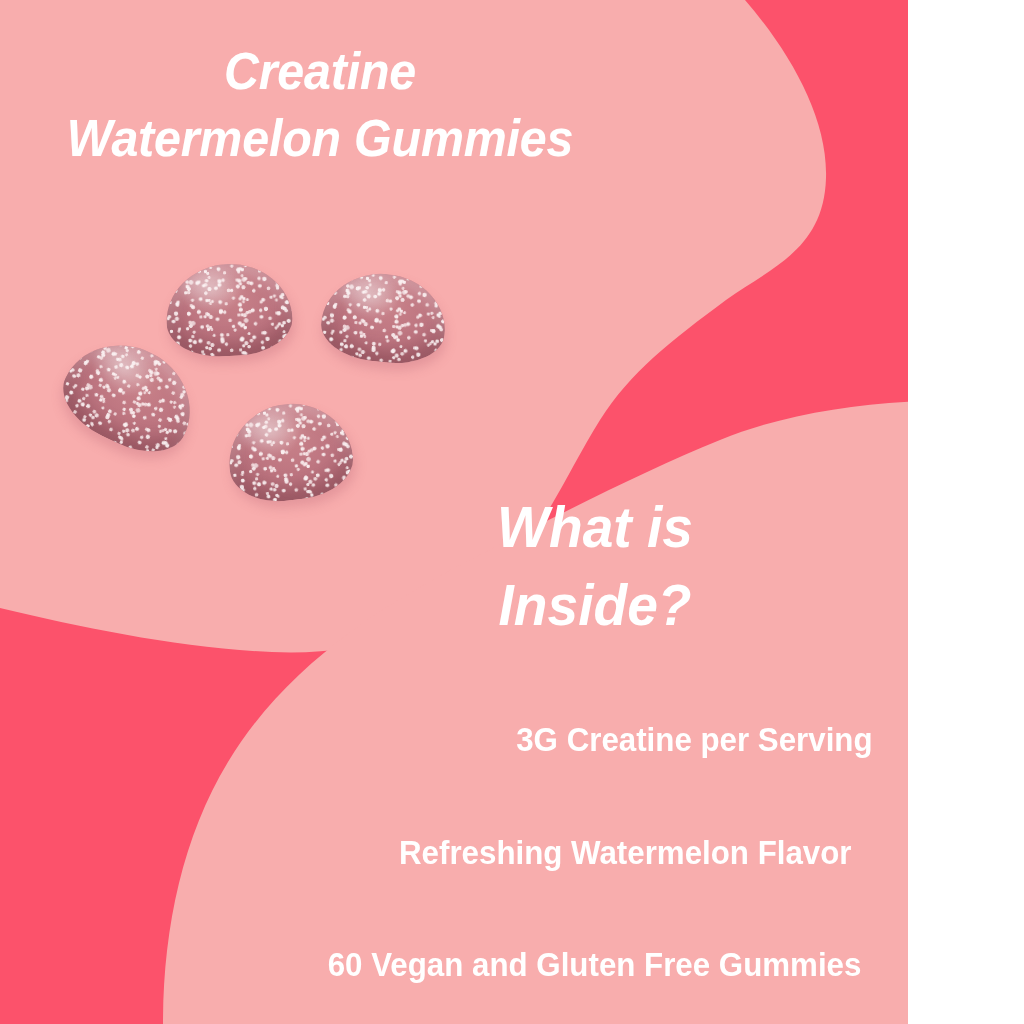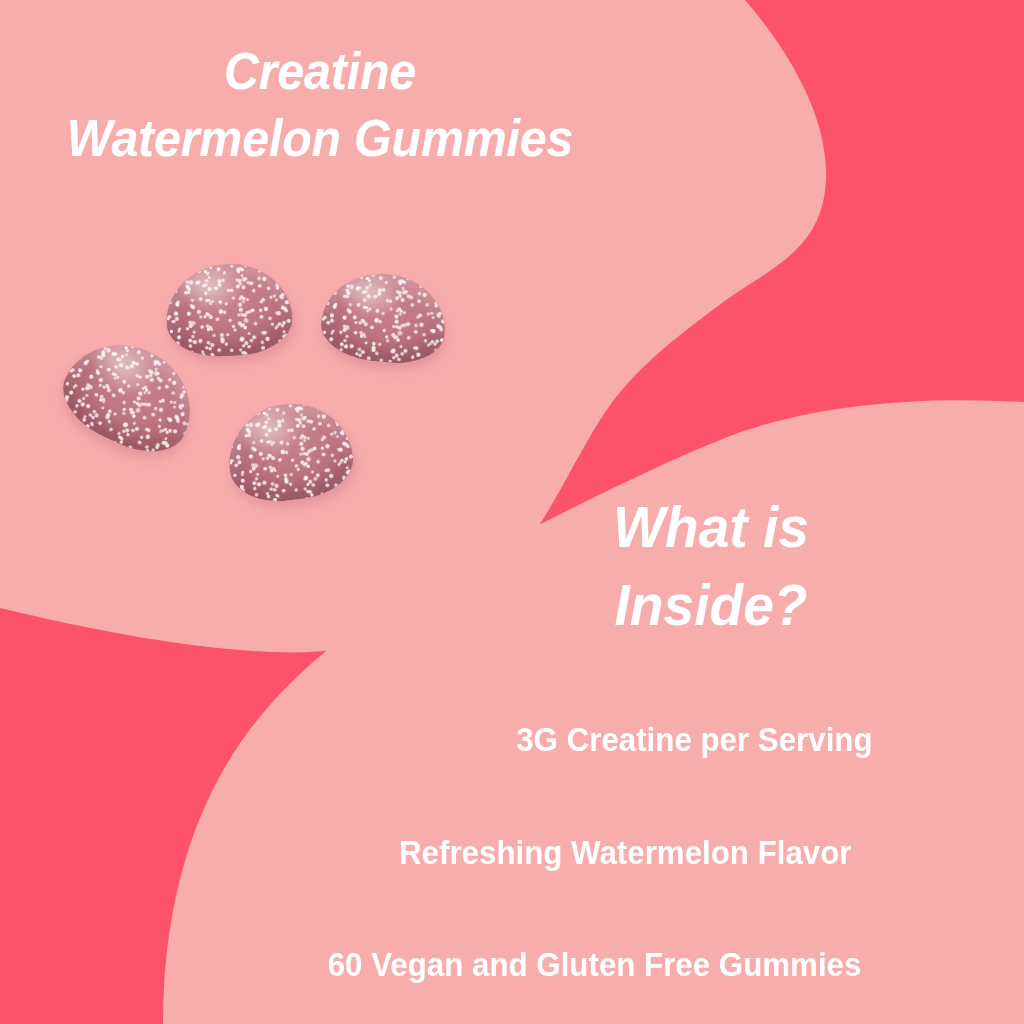--- a/index.html
+++ b/index.html
@@ -6,21 +6,21 @@
     margin: 0;
     padding: 0;
     background: #ffffff;
   }
   body {
     font-family: "Liberation Sans", sans-serif;
   }
 
   #poster {
     position: relative;
-    width: 1024px;
+    width: 908px;
     height: 1024px;
     overflow: hidden;
     background: #FC526B;
   }
 
   
   #bg-svg {
     position: absolute;
     inset: 0;
     width: 1024px;

